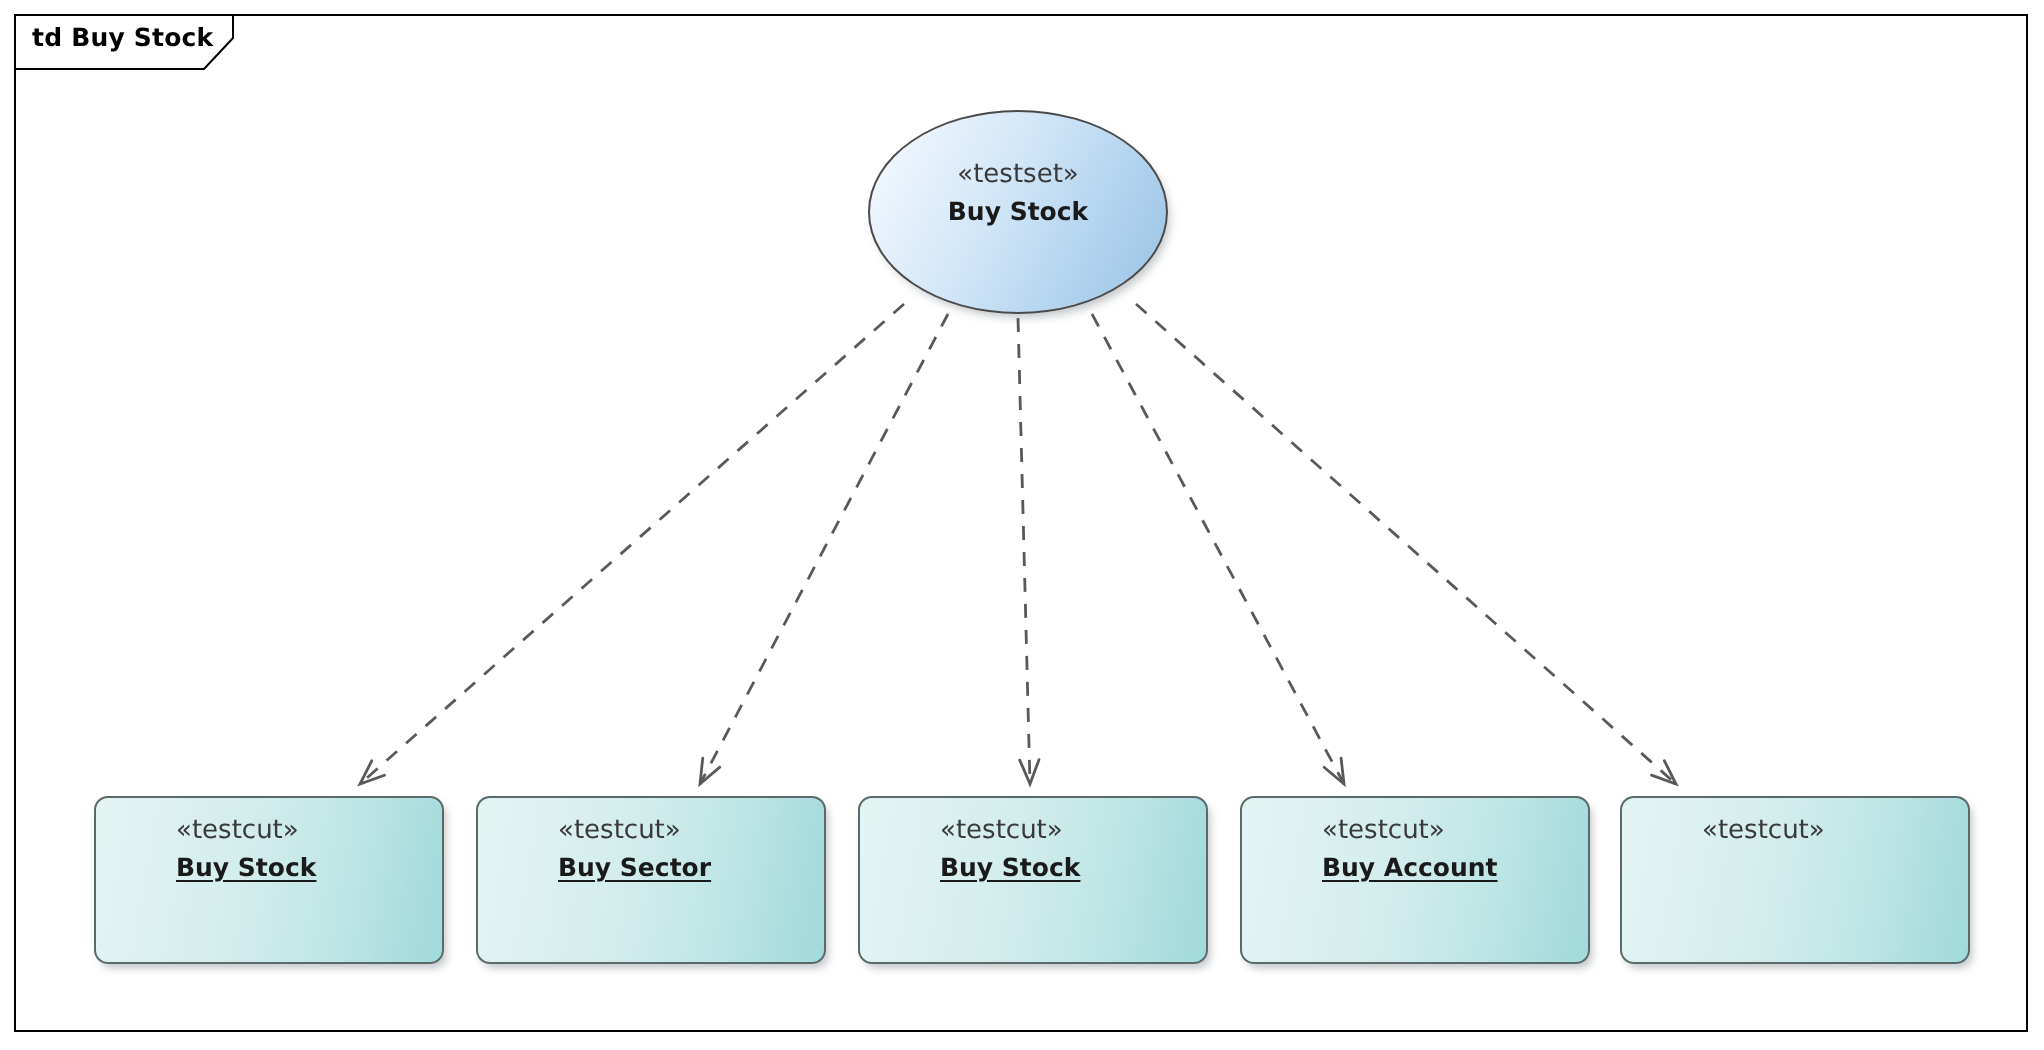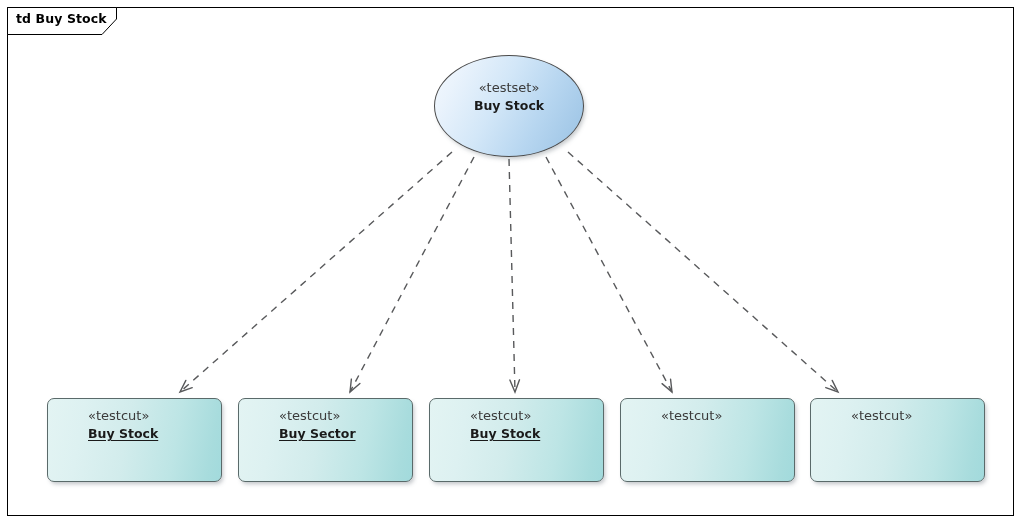--- a/index.html
+++ b/index.html
@@ -183,20 +183,21 @@
       </div>
       <div class="testcut-node" style="left: 429px; top: 398px; width: 175px; height: 84px;">
         <div class="testcut-text">
           <div class="stereotype">«testcut»</div>
           <div class="testcut-name">Buy Stock</div>
         </div>
       </div>
       <div class="testcut-node" style="left: 620px; top: 398px; width: 175px; height: 84px;">
         <div class="testcut-text">
           <div class="stereotype">«testcut»</div>
+          <div class="testcut-name">Buy Account</div>
         </div>
       </div>
       <div class="testcut-node" style="left: 810px; top: 398px; width: 175px; height: 84px;">
         <div class="testcut-text">
           <div class="stereotype">«testcut»</div>
         </div>
       </div>
     </div>
 
 </div>

